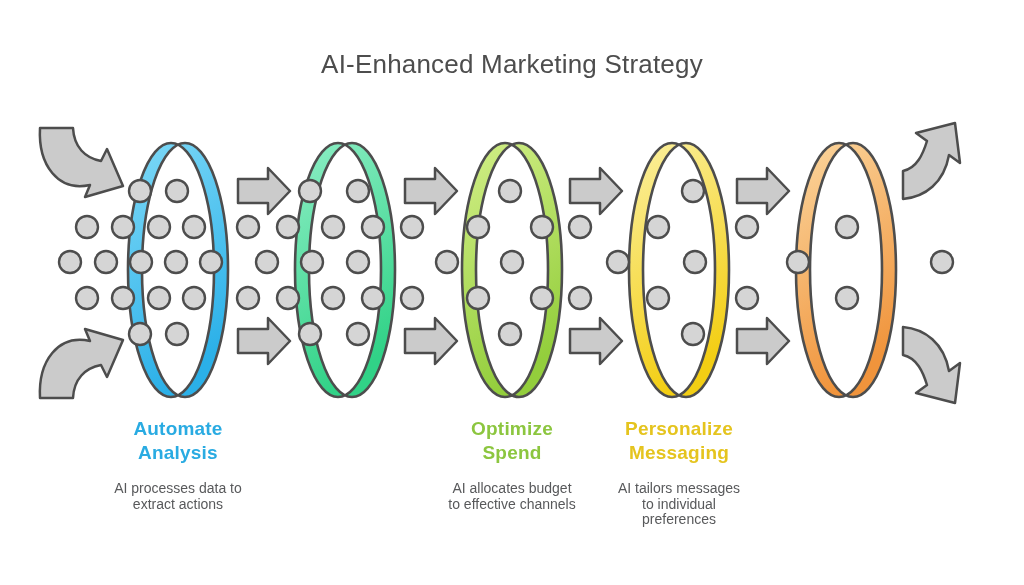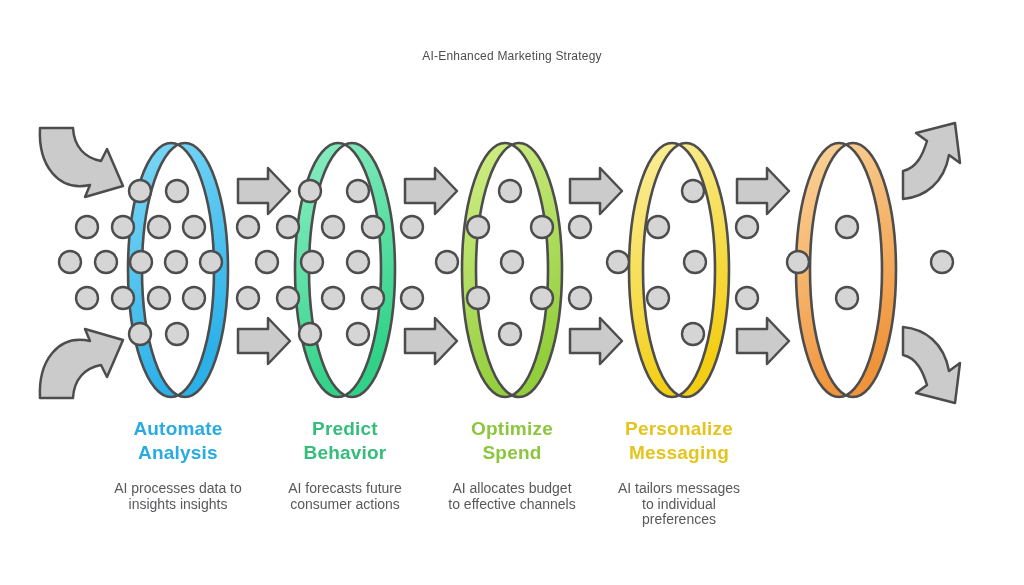--- a/index.html
+++ b/index.html
@@ -1,19 +1,19 @@
 <!DOCTYPE html>
 <html><head>
 <meta charset="utf-8">
 <style>
   html,body{margin:0;padding:0;background:#ffffff;}
   body{font-family:"Liberation Sans",sans-serif;}
   .canvas{position:relative;width:1024px;height:585px;background:#ffffff;overflow:hidden;}
   .title{position:absolute;top:49px;left:0;width:100%;text-align:center;
-         font-size:12px;color:#4d4d4d;letter-spacing:.2px;}
+         font-size:26px;color:#4d4d4d;letter-spacing:.2px;}
   #flow-svg{position:absolute;left:0;top:0;}
   .stage{position:absolute;top:417px;width:170px;text-align:center;}
   .stage-name{font-size:19px;font-weight:bold;line-height:24px;white-space:pre-line;
               margin:0 0 16px 0;letter-spacing:.2px;text-align:center;}
   .stage-desc{font-size:14px;line-height:15.5px;color:#58595b;white-space:pre-line;}
 </style>
 </head>
 <body>
 
 <div class="canvas">
@@ -114,27 +114,21 @@
       <circle cx="510" cy="334" r="11" fill="#d5d5d5" stroke="#4d4d4d" stroke-width="2.4"></circle>
       <circle cx="693" cy="334" r="11" fill="#d5d5d5" stroke="#4d4d4d" stroke-width="2.4"></circle>
     </svg>
 
   <div class="title">AI-Enhanced Marketing Strategy</div>
 
   <div class="stage" style="left:93px">
     <div class="stage-name" style="color: rgb(41, 171, 226);">Automate
 Analysis</div>
     <div class="stage-desc">AI processes data to
-insights insights</div>
-  </div>
-  <div class="stage" style="left:260px">
-    <div class="stage-name" style="color: rgb(53, 189, 124);">Predict
-Behavior</div>
-    <div class="stage-desc">AI forecasts future
-consumer actions</div>
+extract actions</div>
   </div>
   <div class="stage" style="left:594px">
     <div class="stage-name" style="color: rgb(229, 196, 30);">Personalize
 Messaging</div>
     <div class="stage-desc">AI tailors messages
 to individual
 preferences</div>
   </div>
   <div class="stage" style="left:427px">
     <div class="stage-name" style="color: rgb(140, 198, 63);">Optimize

